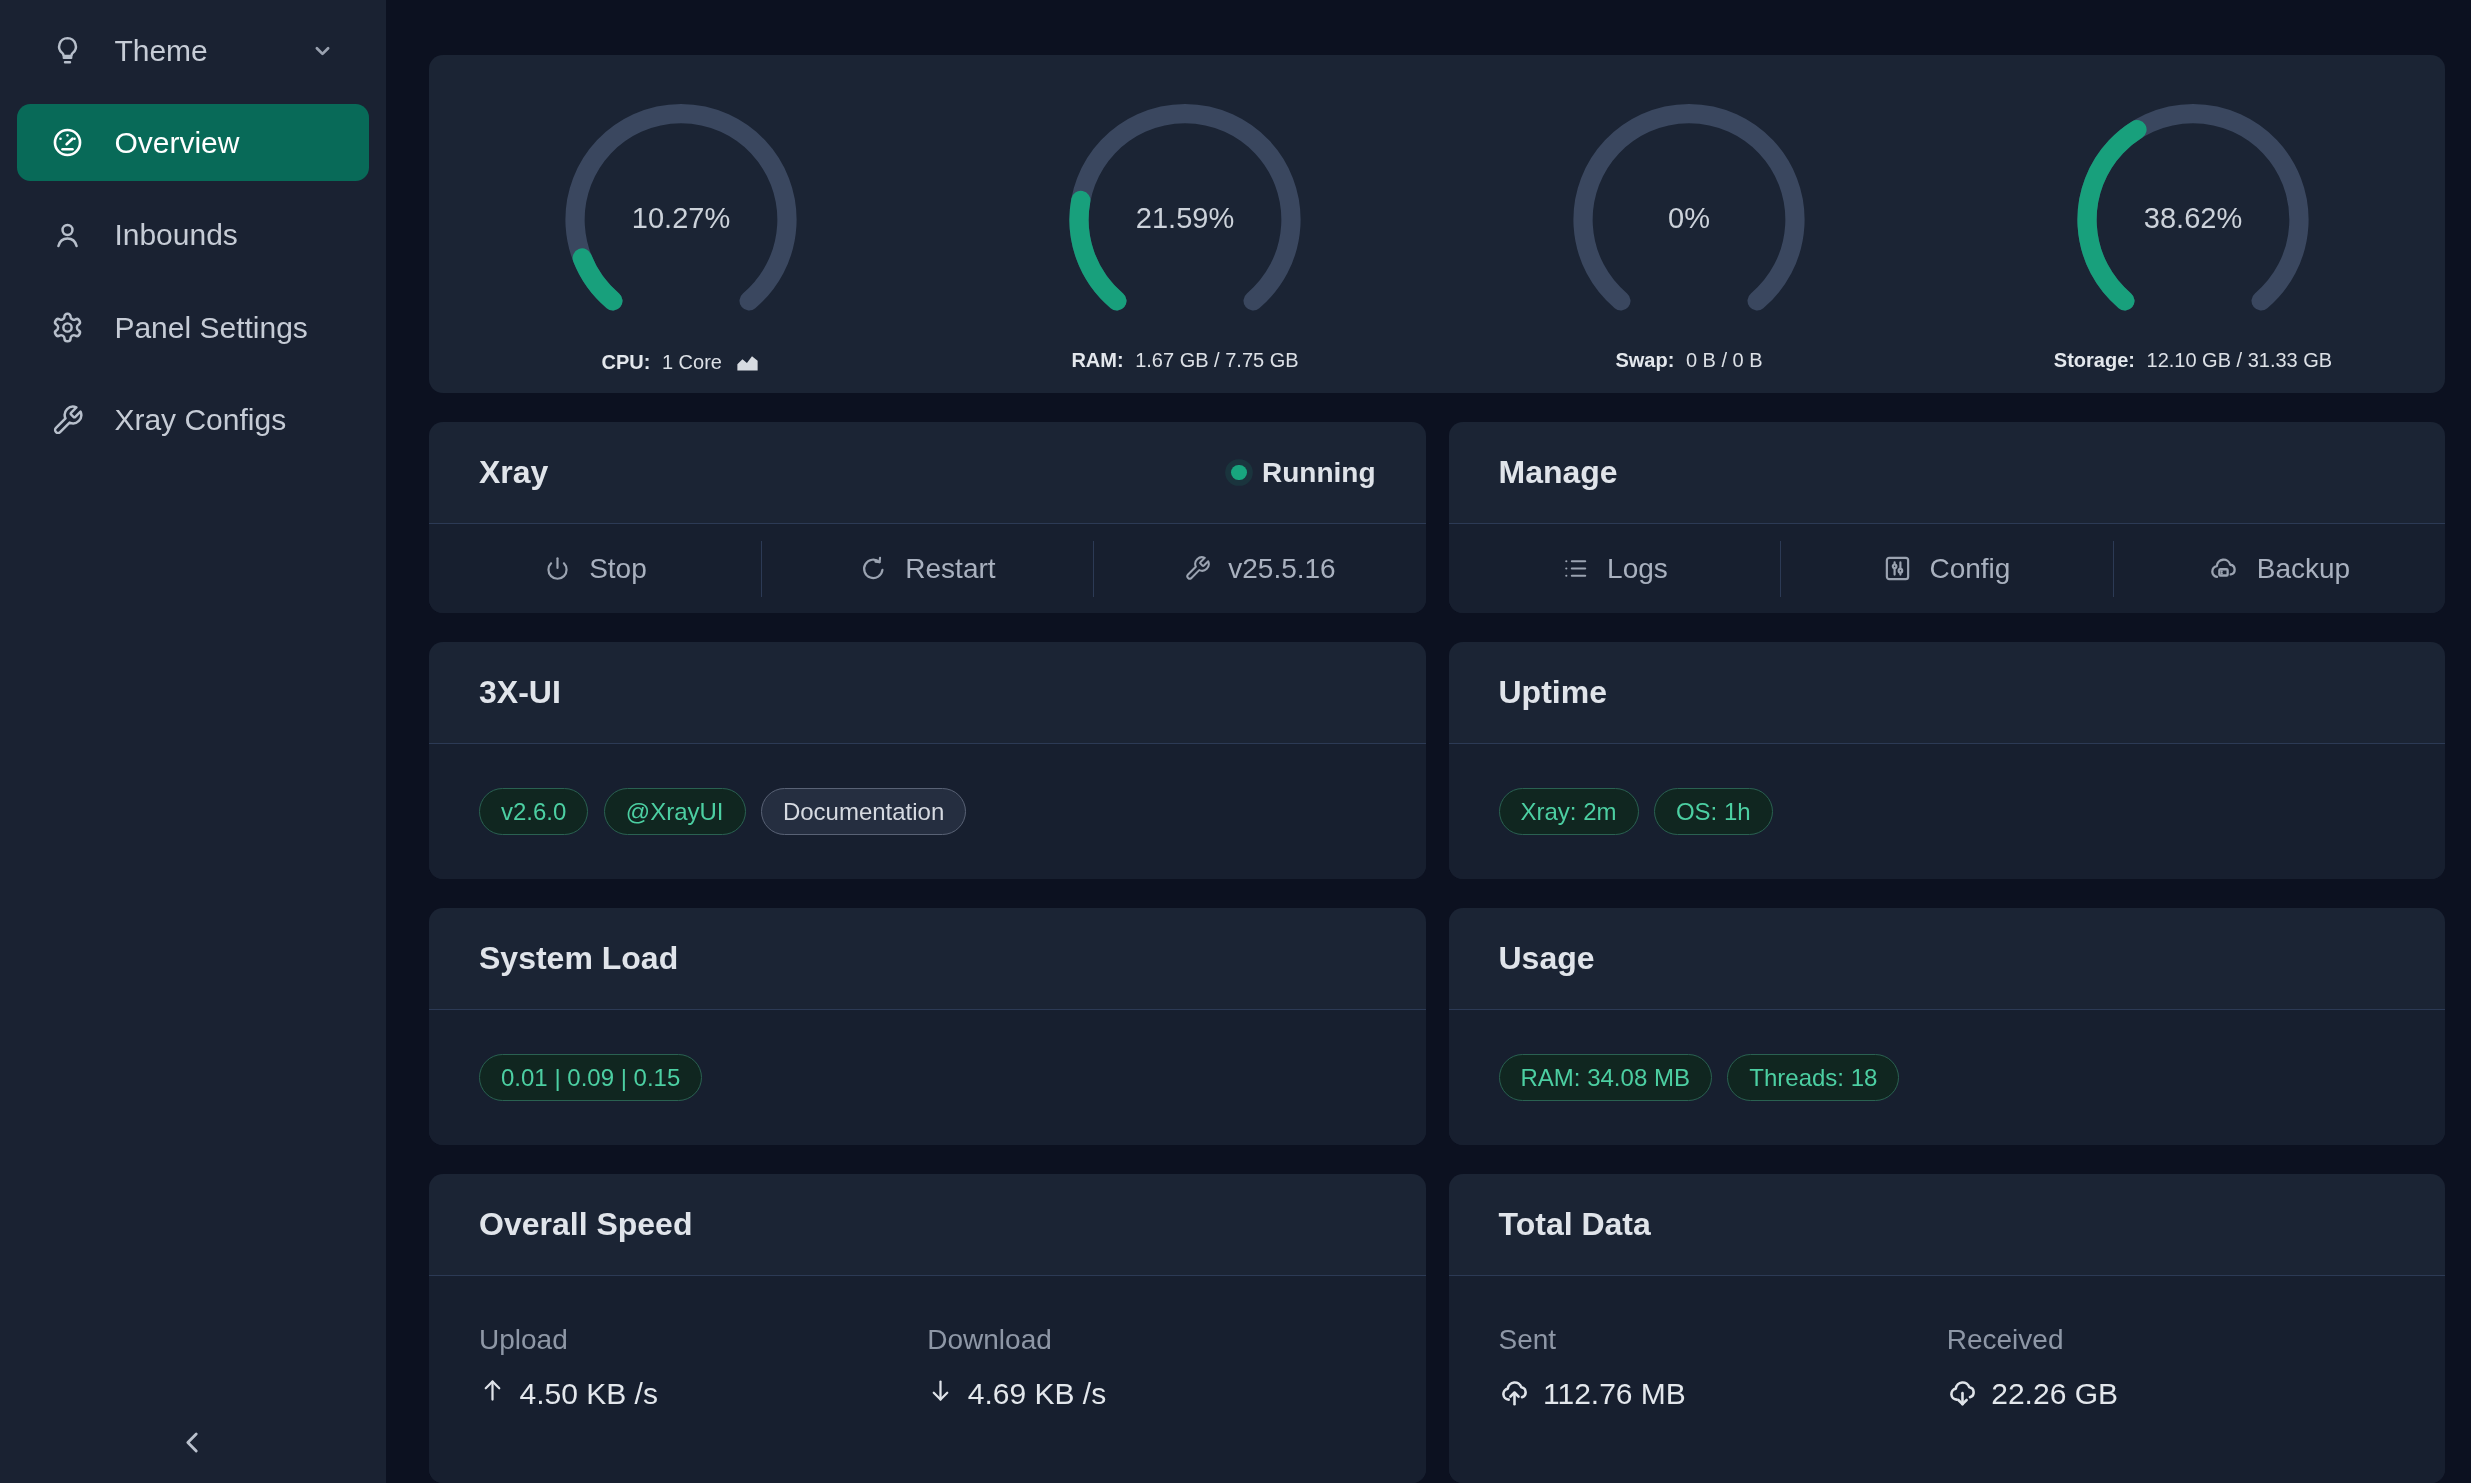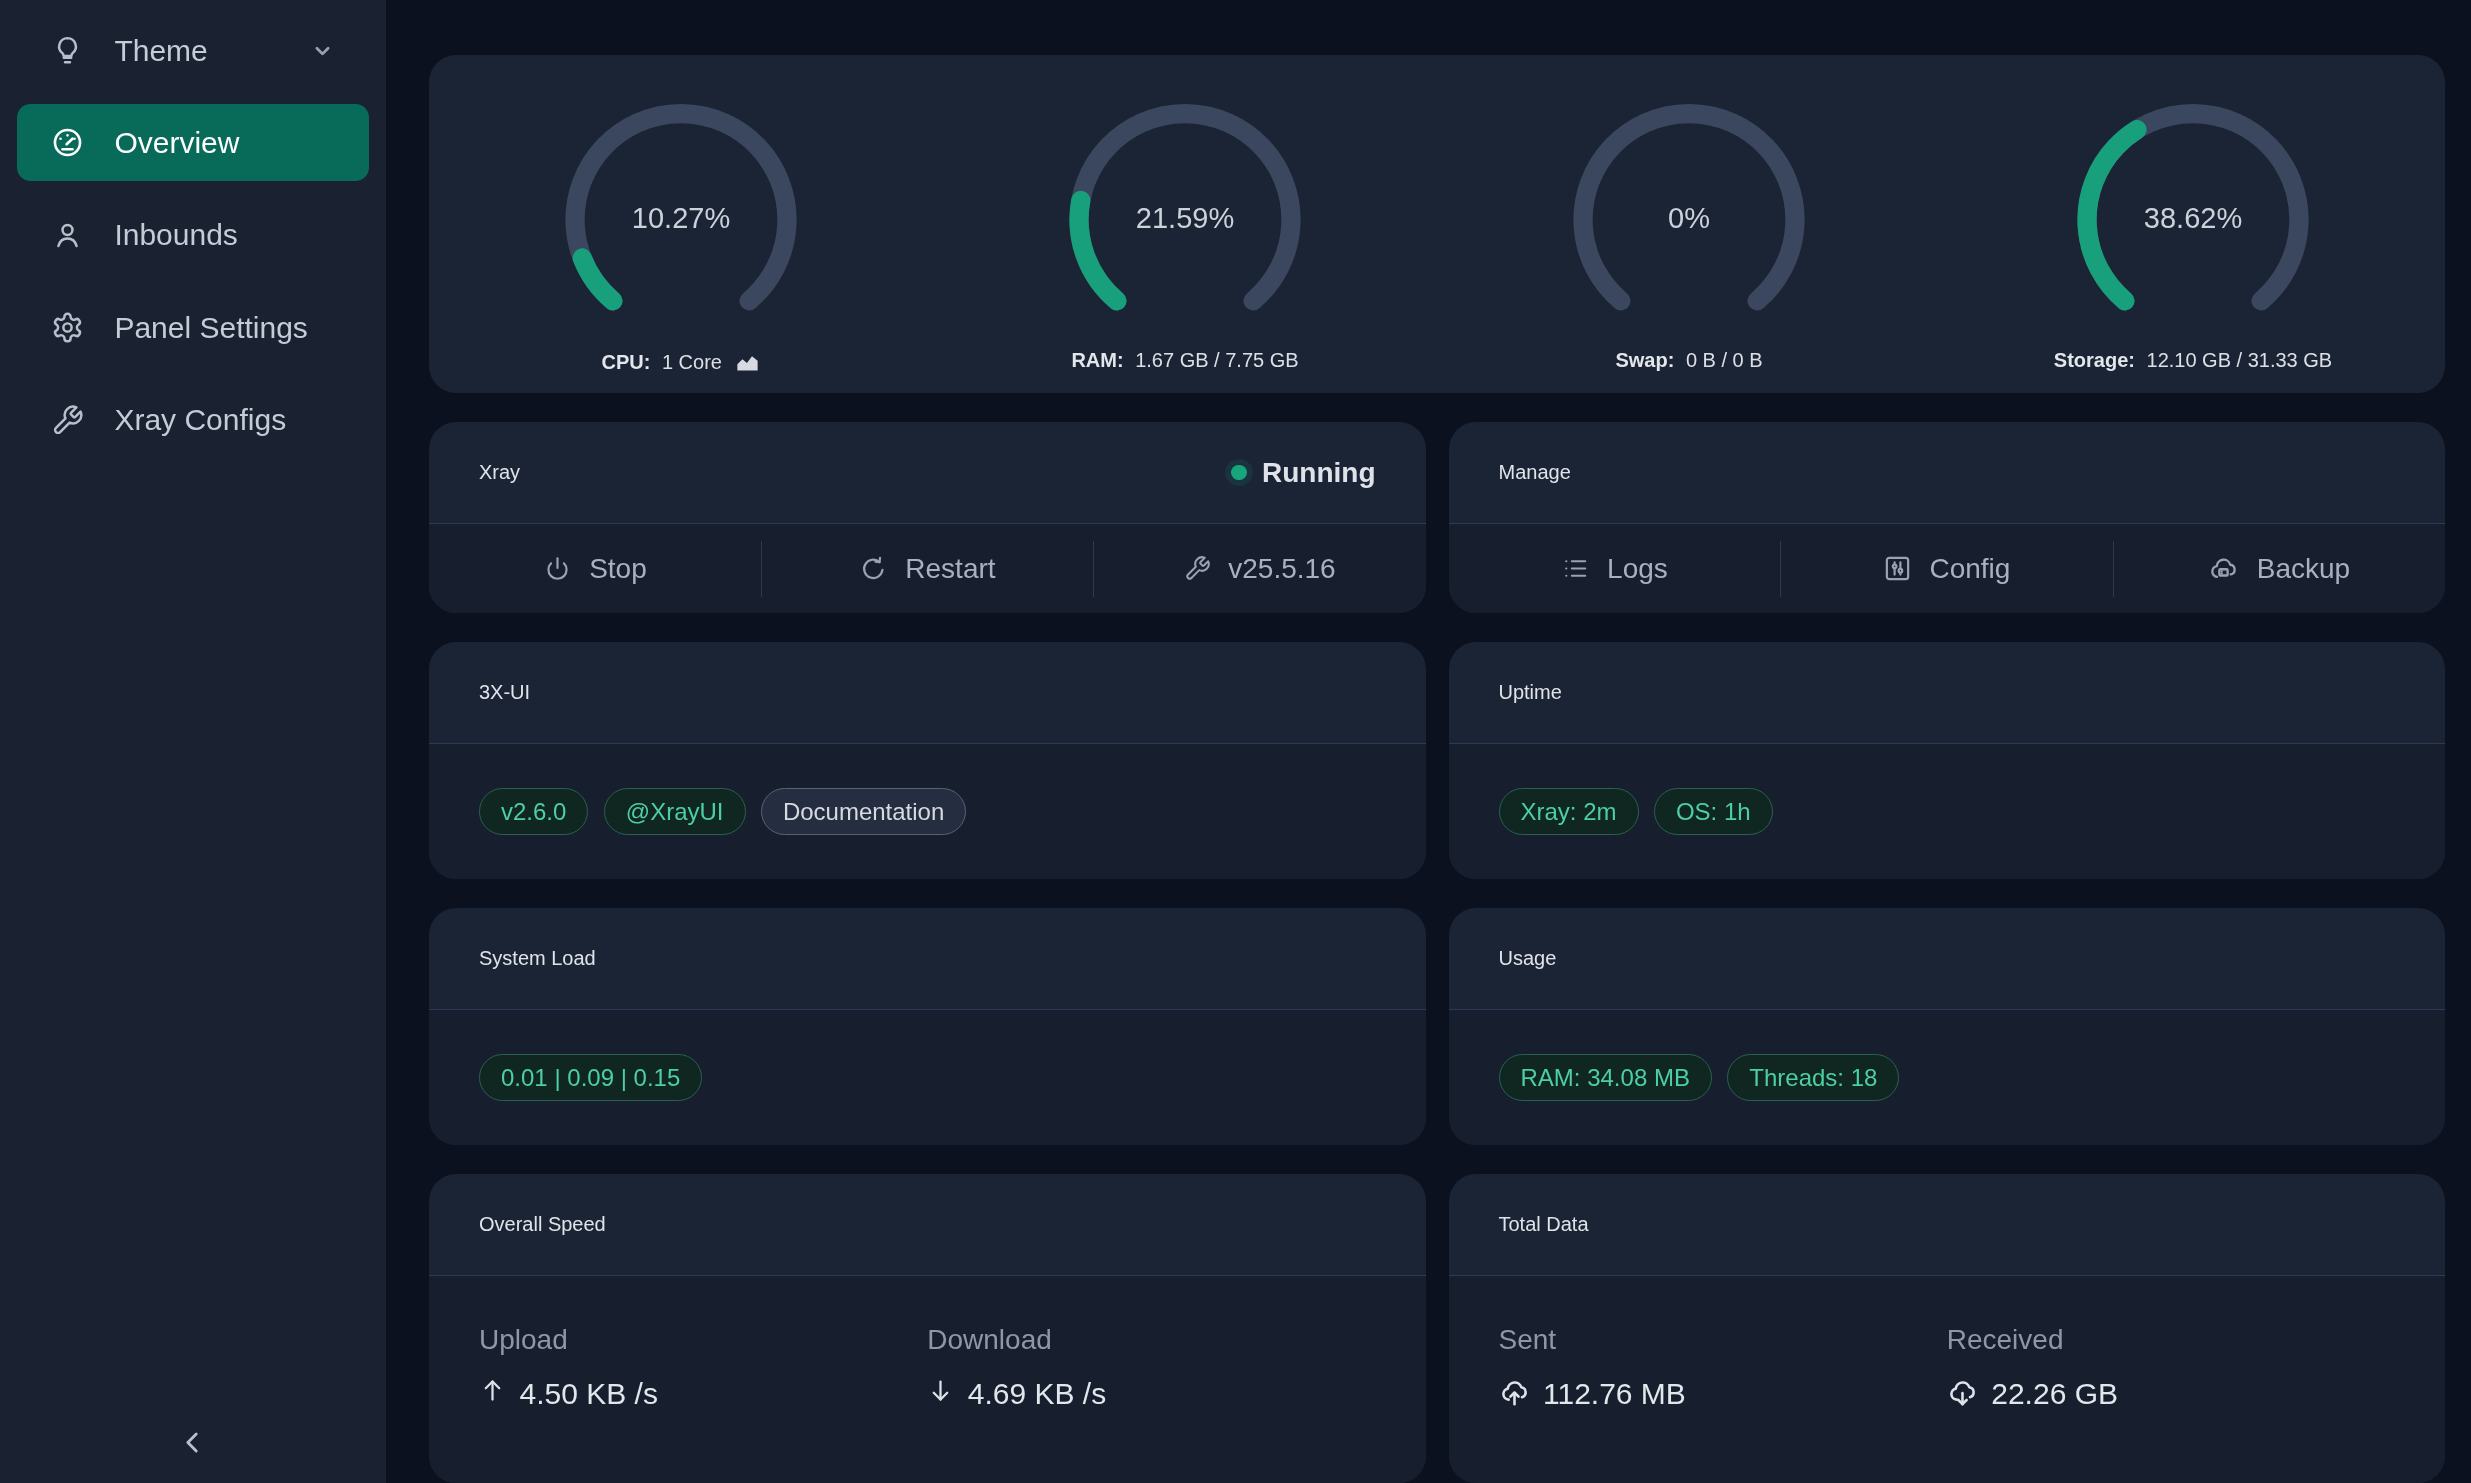--- a/index.html
+++ b/index.html
@@ -23,23 +23,23 @@
   .side-item.active .sicon{color:#ffffff;}
   .side-item .chev{margin-left:auto;color:#9aa2b0;display:flex;}
   .collapse-btn{position:absolute;bottom:25px;left:50%;transform:translateX(-50%);background:none;border:none;
     color:#b9c0cc;cursor:pointer;display:flex;}
 
   svg{display:block;}
   .ic{stroke:currentColor;fill:none;stroke-width:1.8;stroke-linecap:round;stroke-linejoin:round;}
 
   
   .main{flex:1;padding:55px 27px 0 43px;display:flex;flex-direction:column;gap:29px;}
-  .card{background:var(--card-bg);border-radius:27px;overflow:hidden;}
+  .card{background:var(--card-bg);border-radius:14px;overflow:hidden;}
   .card-header{height:102px;display:flex;align-items:center;padding:0 50px;border-bottom:1px solid var(--divider);}
-  .card-title{font-size:20px;font-weight:400;color:#e0e4ea;}
+  .card-title{font-size:32px;font-weight:700;color:#e0e4ea;}
   .card-body{background:var(--card-body-bg);}
 
   
   .gauges-card{height:377px;display:grid;grid-template-columns:repeat(4,1fr);align-items:start;padding-top:49px;}
   .gauge-cell{display:flex;flex-direction:column;align-items:center;}
   .gauge{position:relative;width:232px;height:210px;}
   .gauge svg{position:absolute;inset:0;}
   .gauge .pct{position:absolute;left:0;right:0;top:98px;text-align:center;font-size:29px;color:#ccd2da;}
   .gauge-label{margin-top:35px;font-size:20px;color:#dce0e6;display:flex;align-items:center;gap:11.6px;}
   .gauge-label .b{font-weight:700;color:var(--text-primary);}

